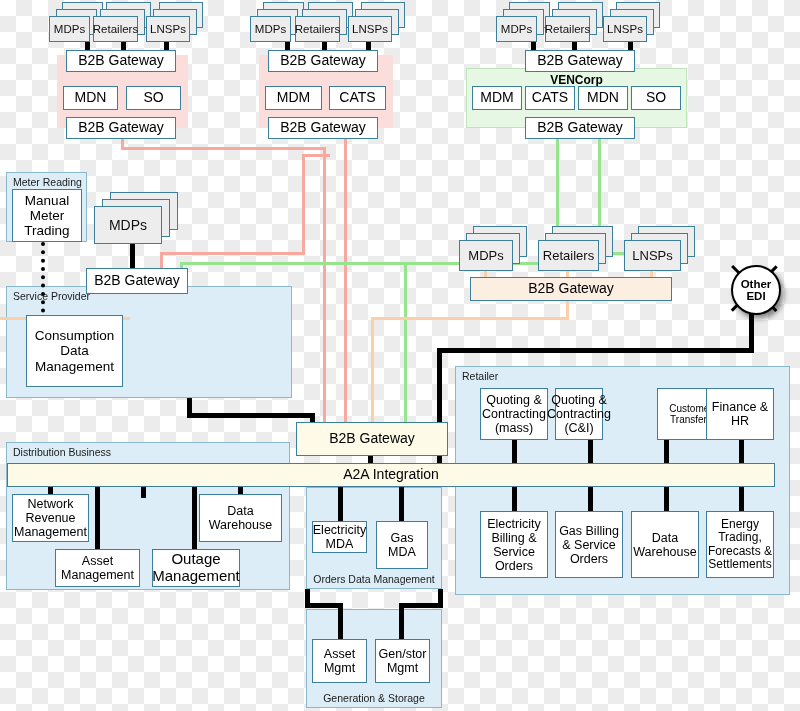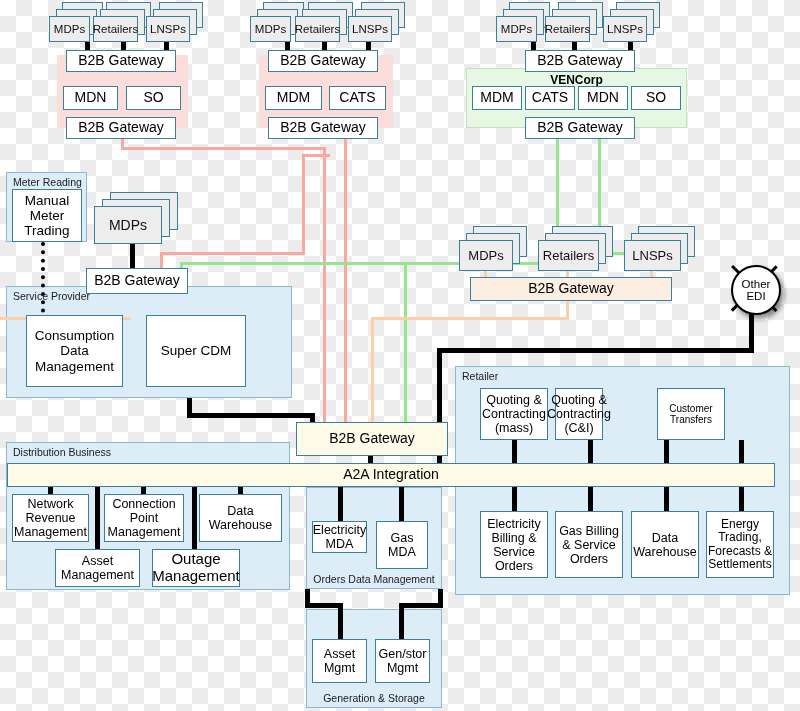--- a/index.html
+++ b/index.html
@@ -37,21 +37,21 @@
                 border:1.5px solid #3c7f9b;background:#ededed;
                 display:flex;align-items:center;justify-content:center;
                 font-size:11.5px;color:#111;}
   .lnk{position:absolute;background:#000;}     
   .pink{position:absolute;background:#f7a9a0;}
   .green{position:absolute;background:#97e48f;}
   .orange{position:absolute;background:#fbd0a8;}
   .dotline{position:absolute;width:0;border-left:4px dotted #000;}
 
   
-  #edi-wrap{position:absolute;left:723px;top:257px;width:62px;height:62px;}
+  #edi-wrap{position:absolute;left:723px;top:257px;width:62px;height:62px;font-weight:bold;}
   #edi-wrap .ray{position:absolute;width:2.5px;height:19px;background:#000;
                  left:29.5px;top:21.5px;transform-origin:50% 50%;}
   #edi-circle{position:absolute;left:8px;top:8px;width:46px;height:46px;
     border-radius:50%;background:#fff;border:2px solid #000;
     display:flex;flex-direction:column;align-items:center;justify-content:center;
     font-size:11.5px;line-height:1.05;box-shadow:3px 4px 5px rgba(0,0,0,.45);z-index:2;}
 </style>
 </head>
 <body>
 
@@ -290,23 +290,20 @@
     </div>
   </div>
 
   <div class="box" style="left:86px;top:268px;width:102px;height:26px;">
     <span>B2B Gateway</span>
   </div>
 
   <div class="box" style="left:26px;top:315px;width:97px;height:72px;font-size:13.5px;">
     <span>Consumption Data Management</span>
   </div>
-  <div class="box" style="left:146px;top:315px;width:100px;height:72px;font-size:13.5px;">
-    <span>Super CDM</span>
-  </div>
 
   <div class="stack" style="left:459px;top:226px;width:68px;height:45px;">
     <div class="sh" style="left:14px;top:0;width:54px;height:31px;"></div>
     <div class="sh" style="left:7px;top:7px;width:54px;height:31px;"></div>
     <div class="front" style="left:0;top:14px;width:54px;height:31px;font-size:13px;">
       <span>MDPs</span>
     </div>
   </div>
   <div class="stack" style="left:538px;top:226px;width:75px;height:45px;">
     <div class="sh" style="left:14px;top:0;width:61px;height:31px;"></div>
@@ -340,23 +337,20 @@
   <div class="box cream" style="left:296px;top:422px;width:152px;height:34px;font-size:14px;">
     <span>B2B Gateway</span>
   </div>
   <div class="box cream" style="left:7px;top:463px;width:768px;height:24px;font-size:14px;">
     <span>A2A Integration</span>
   </div>
 
   <div class="box" style="left:12px;top:494px;width:77px;height:48px;font-size:12.5px;">
     <span>Network Revenue Management</span>
   </div>
-  <div class="box" style="left:104px;top:494px;width:80px;height:48px;font-size:12.5px;">
-    <span>Connection Point Management</span>
-  </div>
   <div class="box" style="left:199px;top:494px;width:83px;height:48px;font-size:12.5px;">
     <span>Data Warehouse</span>
   </div>
   <div class="box" style="left:55px;top:549px;width:85px;height:38px;font-size:12.5px;">
     <span>Asset Management</span>
   </div>
   <div class="box" style="left:152px;top:549px;width:88px;height:38px;font-size:15px;">
     <span>Outage Management</span>
   </div>
 
@@ -376,20 +370,23 @@
 
   <div class="box" style="left:480px;top:388px;width:68px;height:52px;font-size:12.5px;">
     <span>Quoting &amp; Contracting (mass)</span>
   </div>
   <div class="box" style="left:555px;top:388px;width:48px;height:52px;font-size:12.5px;">
     <span>Quoting &amp; Contracting (C&amp;I)</span>
   </div>
   <div class="box" style="left:657px;top:388px;width:68px;height:52px;font-size:10px;">
     <span>Customer Transfers</span>
   </div>
+  <div class="box" style="left:706px;top:388px;width:68px;height:52px;font-size:12.5px;">
+    <span>Finance &amp; HR</span>
+  </div>
 
   <div class="box" style="left:480px;top:511px;width:68px;height:67px;font-size:12.5px;">
     <span>Electricity Billing &amp; Service Orders</span>
   </div>
   <div class="box" style="left:555px;top:511px;width:68px;height:67px;font-size:12.5px;">
     <span>Gas Billing &amp; Service Orders</span>
   </div>
   <div class="box" style="left:631px;top:511px;width:68px;height:67px;font-size:12.5px;">
     <span>Data Warehouse</span>
   </div>

